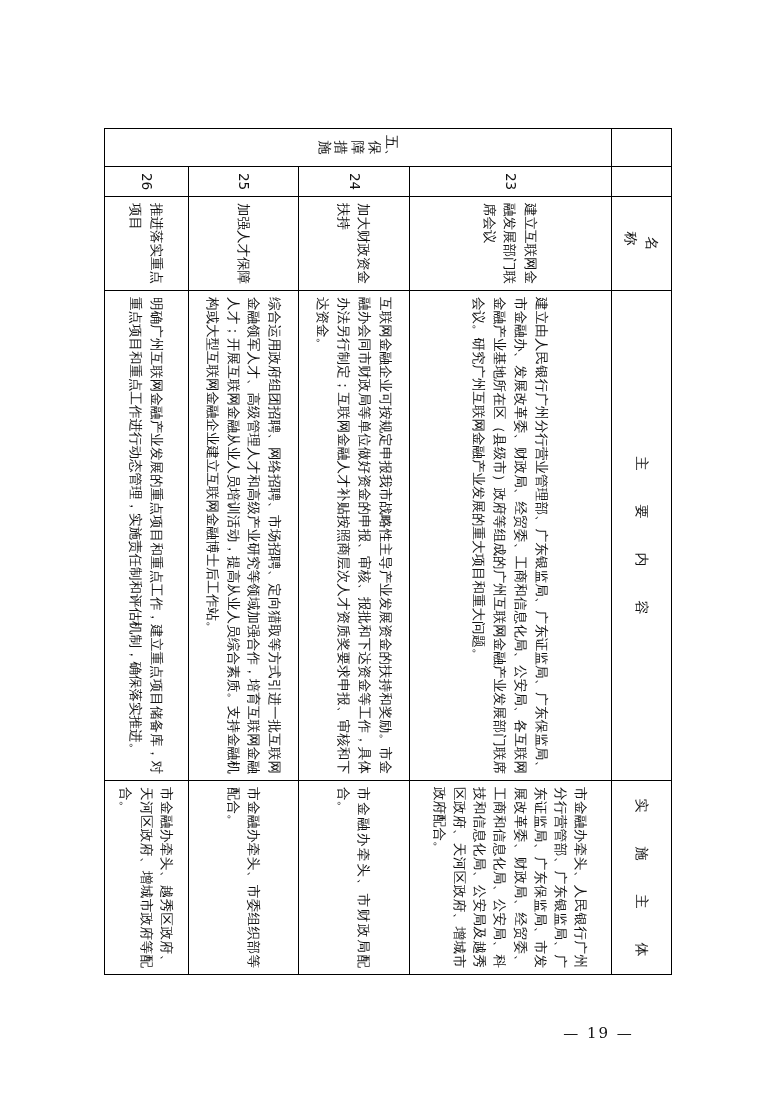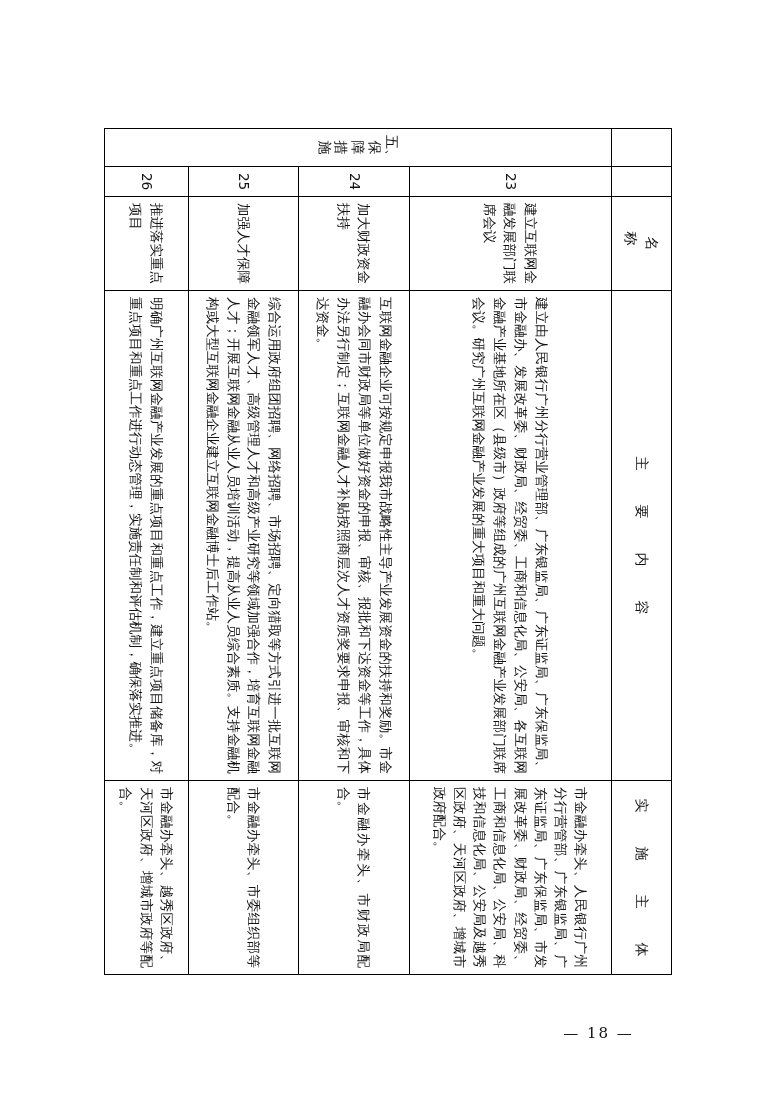--- a/index.html
+++ b/index.html
@@ -196,16 +196,16 @@
           </td>
           <td class="actor">
             <div class="cell-inner">市金融办牵头、越秀区政府、天河区政府、增城市政府等配合。</div>
           </td>
         </tr>
       </tbody>
     </table>
   </div>
 
   <div class="page-number">
-    <span class="page-number-inner">— 18 —</span>
+    <span class="page-number-inner">— 19 —</span>
   </div>
 
 </div>
 
 </body></html>

